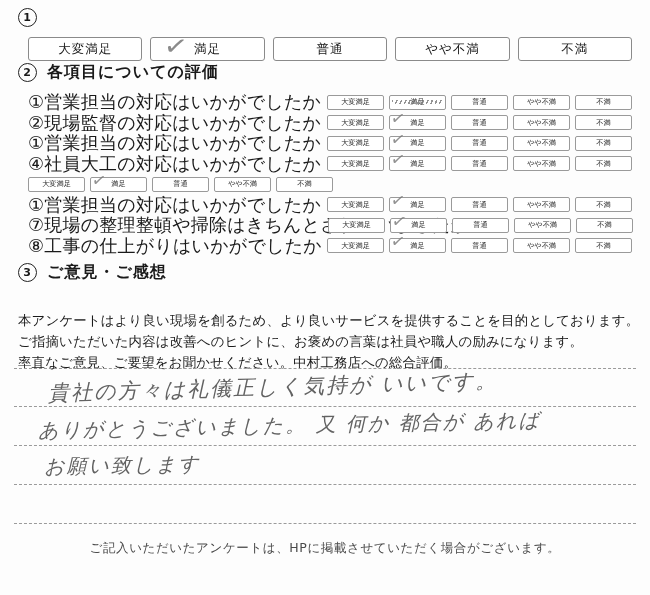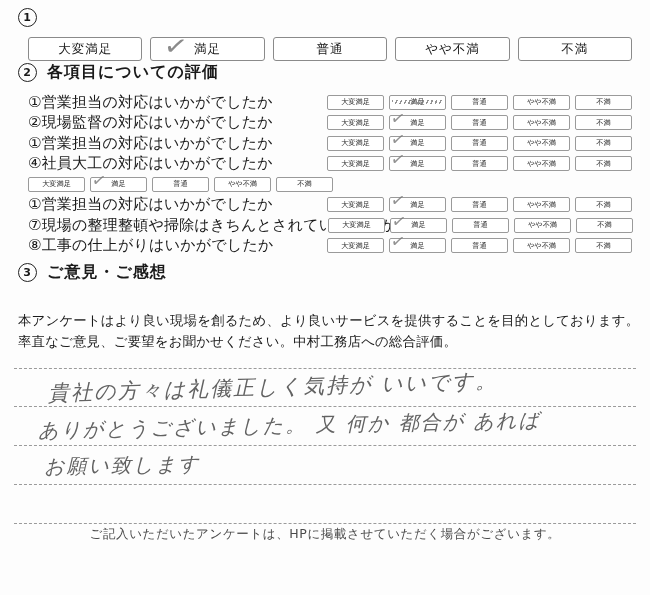--- a/index.html
+++ b/index.html
@@ -94,21 +94,21 @@
     padding-left: 10px;
   }
   .q-row {
     display: flex;
     align-items: center;
     height: 18px;
     margin-bottom: 2.5px;
   }
   .q-label {
     width: 300px;
-    font-size: 15px;
+    font-size: 18px;
     letter-spacing: .2px;
     white-space: nowrap;
   }
   .q-opts {
     display: flex;
     gap: 5px;
     flex: 1 1 auto;
   }
   .q-opt {
     width: 55px;
@@ -202,21 +202,21 @@
     left: 30px; top: 84px;
     font-size: 20px;
     letter-spacing: 2px;
     transform: rotate(-1deg);
   }
 
   
   #footer {
     position: absolute;
     left: 0;
-    top: 526px;
+    top: 540px;
     width: 650px;
     text-align: center;
     font-size: 12.5px;
     color: #4a4a4a;
     letter-spacing: .6px;
   }
 </style>
 </head>
 <body>
 
@@ -421,20 +421,21 @@
       </div>
   </div>
 
   <div id="sec3">
     <div class="section-head">
       <span class="num-circle">3</span>
       <span>ご意見・ご感想</span>
     </div>
     <div class="para">
       <div>本アンケートはより良い現場を創るため、より良いサービスを提供することを目的としております。</div>
+      <div>ご指摘いただいた内容は改善へのヒントに、お褒めの言葉は社員や職人の励みになります。</div>
       <div>率直なご意見、ご要望をお聞かせください。中村工務店への総合評価。</div>
     </div>
   </div>
 
   <div id="writing">
     <div class="rule" style="top:0px;"></div>
     <div class="rule" style="top:38px;"></div>
     <div class="rule" style="top:77px;"></div>
     <div class="rule" style="top:116px;"></div>
     <div class="rule" style="top:155px;"></div>

